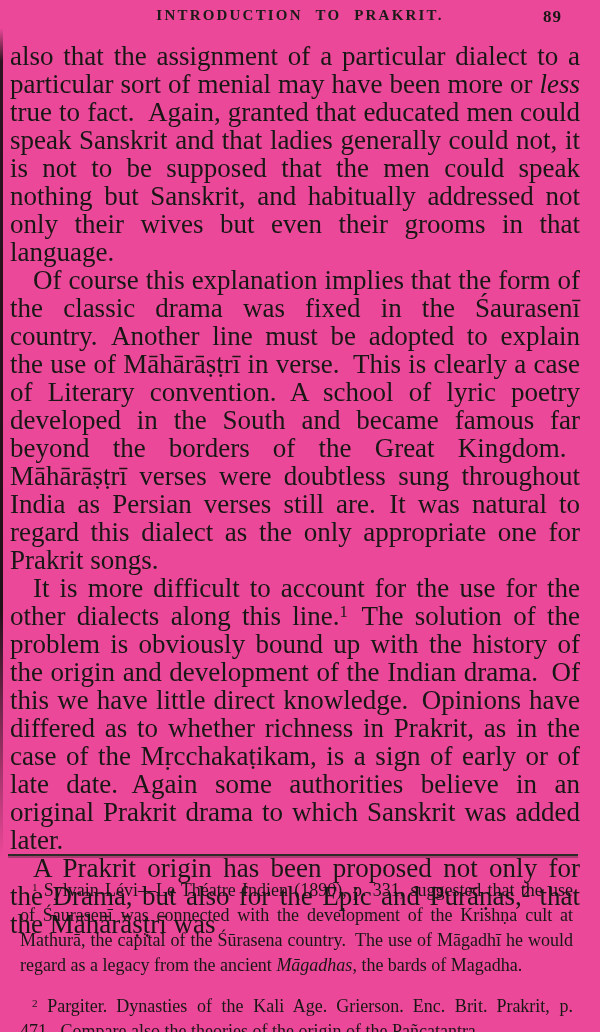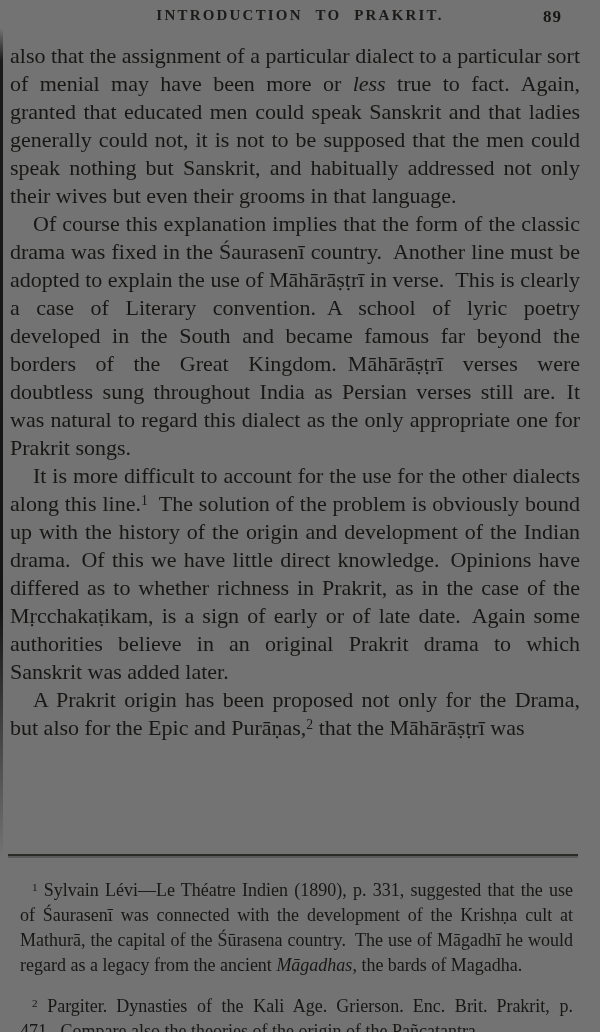--- a/index.html
+++ b/index.html
@@ -1,20 +1,20 @@
 <!DOCTYPE html>
 <html><head>
 <meta charset="utf-8">
 <style>
   html, body { margin: 0; padding: 0; background: #e8e8e6; }
   .page {
     position: relative;
     width: 600px;
     height: 1032px;
-    background: #737373;
+    background: #ec4899;
     overflow: hidden;
     font-family: "Liberation Serif", "DejaVu Serif", serif;
     color: #181715;
   }
   
   .header { position: absolute; top: 7px; left: 0; width: 100%; height: 26px; }
   .running-title {
     position: absolute; left: 0; right: 0;
     text-align: center;
     font-size: 15px; font-weight: 700;
@@ -24,21 +24,21 @@
   .page-number {
     position: absolute; right: 38px; top: 0;
     font-size: 17px; font-weight: 700;
     letter-spacing: 1px;
     text-align: center;
   }
   
   .body-text {
     position: absolute;
     top: 42px; left: 10px; width: 570px;
-    font-size: 22px; line-height: 28px;
+    font-size: 27px; line-height: 28px;
     text-align: justify;
   }
   .para { margin: 0; text-indent: 23px; }
   .para.first { text-indent: 0; }
   
   .seg-i { font-style: italic; }
   .seg-sup {
     font-size: 62%;
     position: relative; top: -0.45em;
     line-height: 0;

